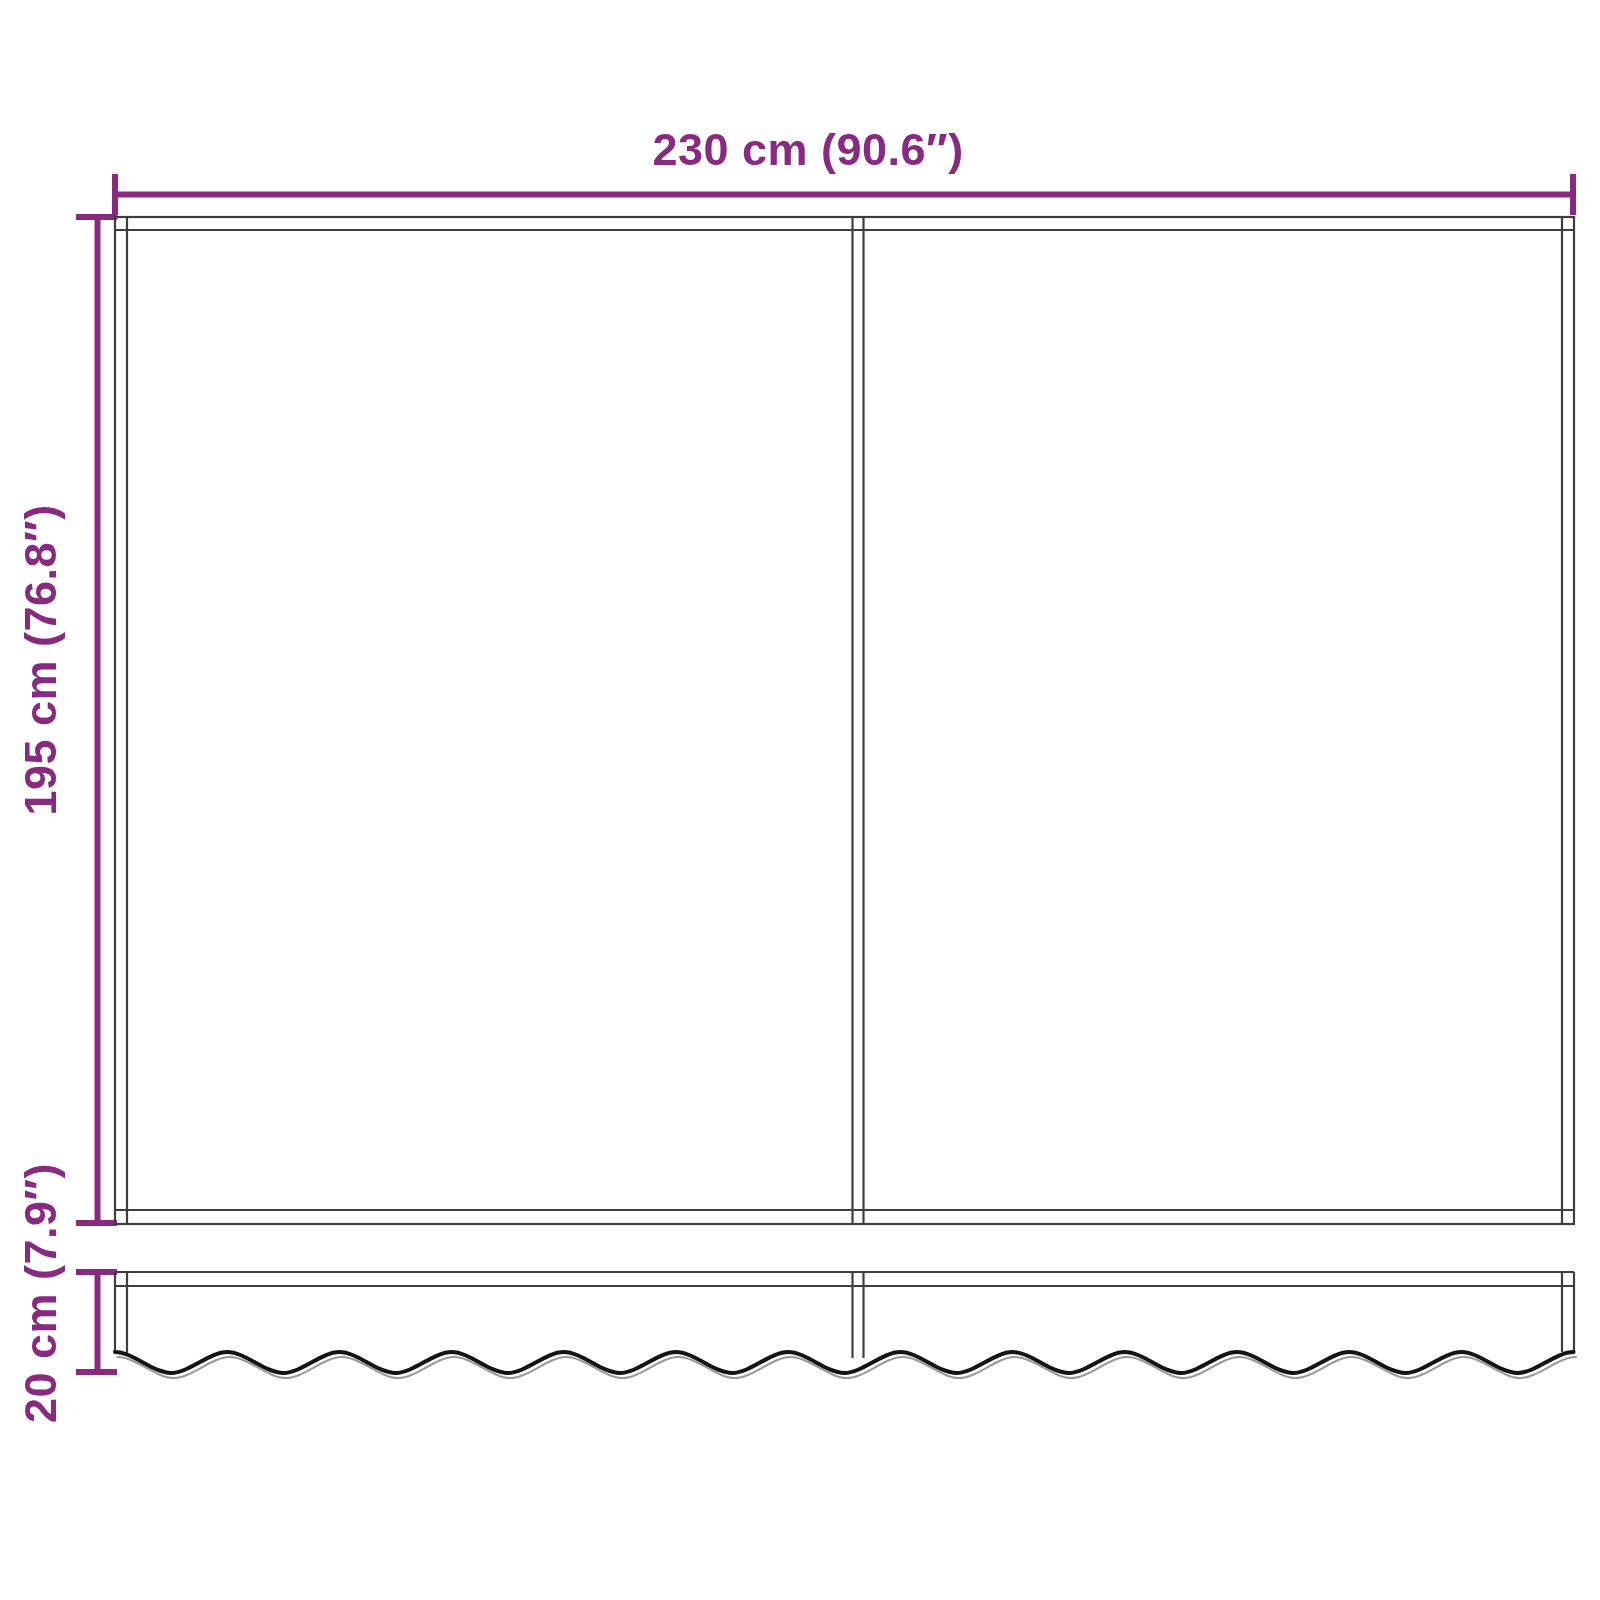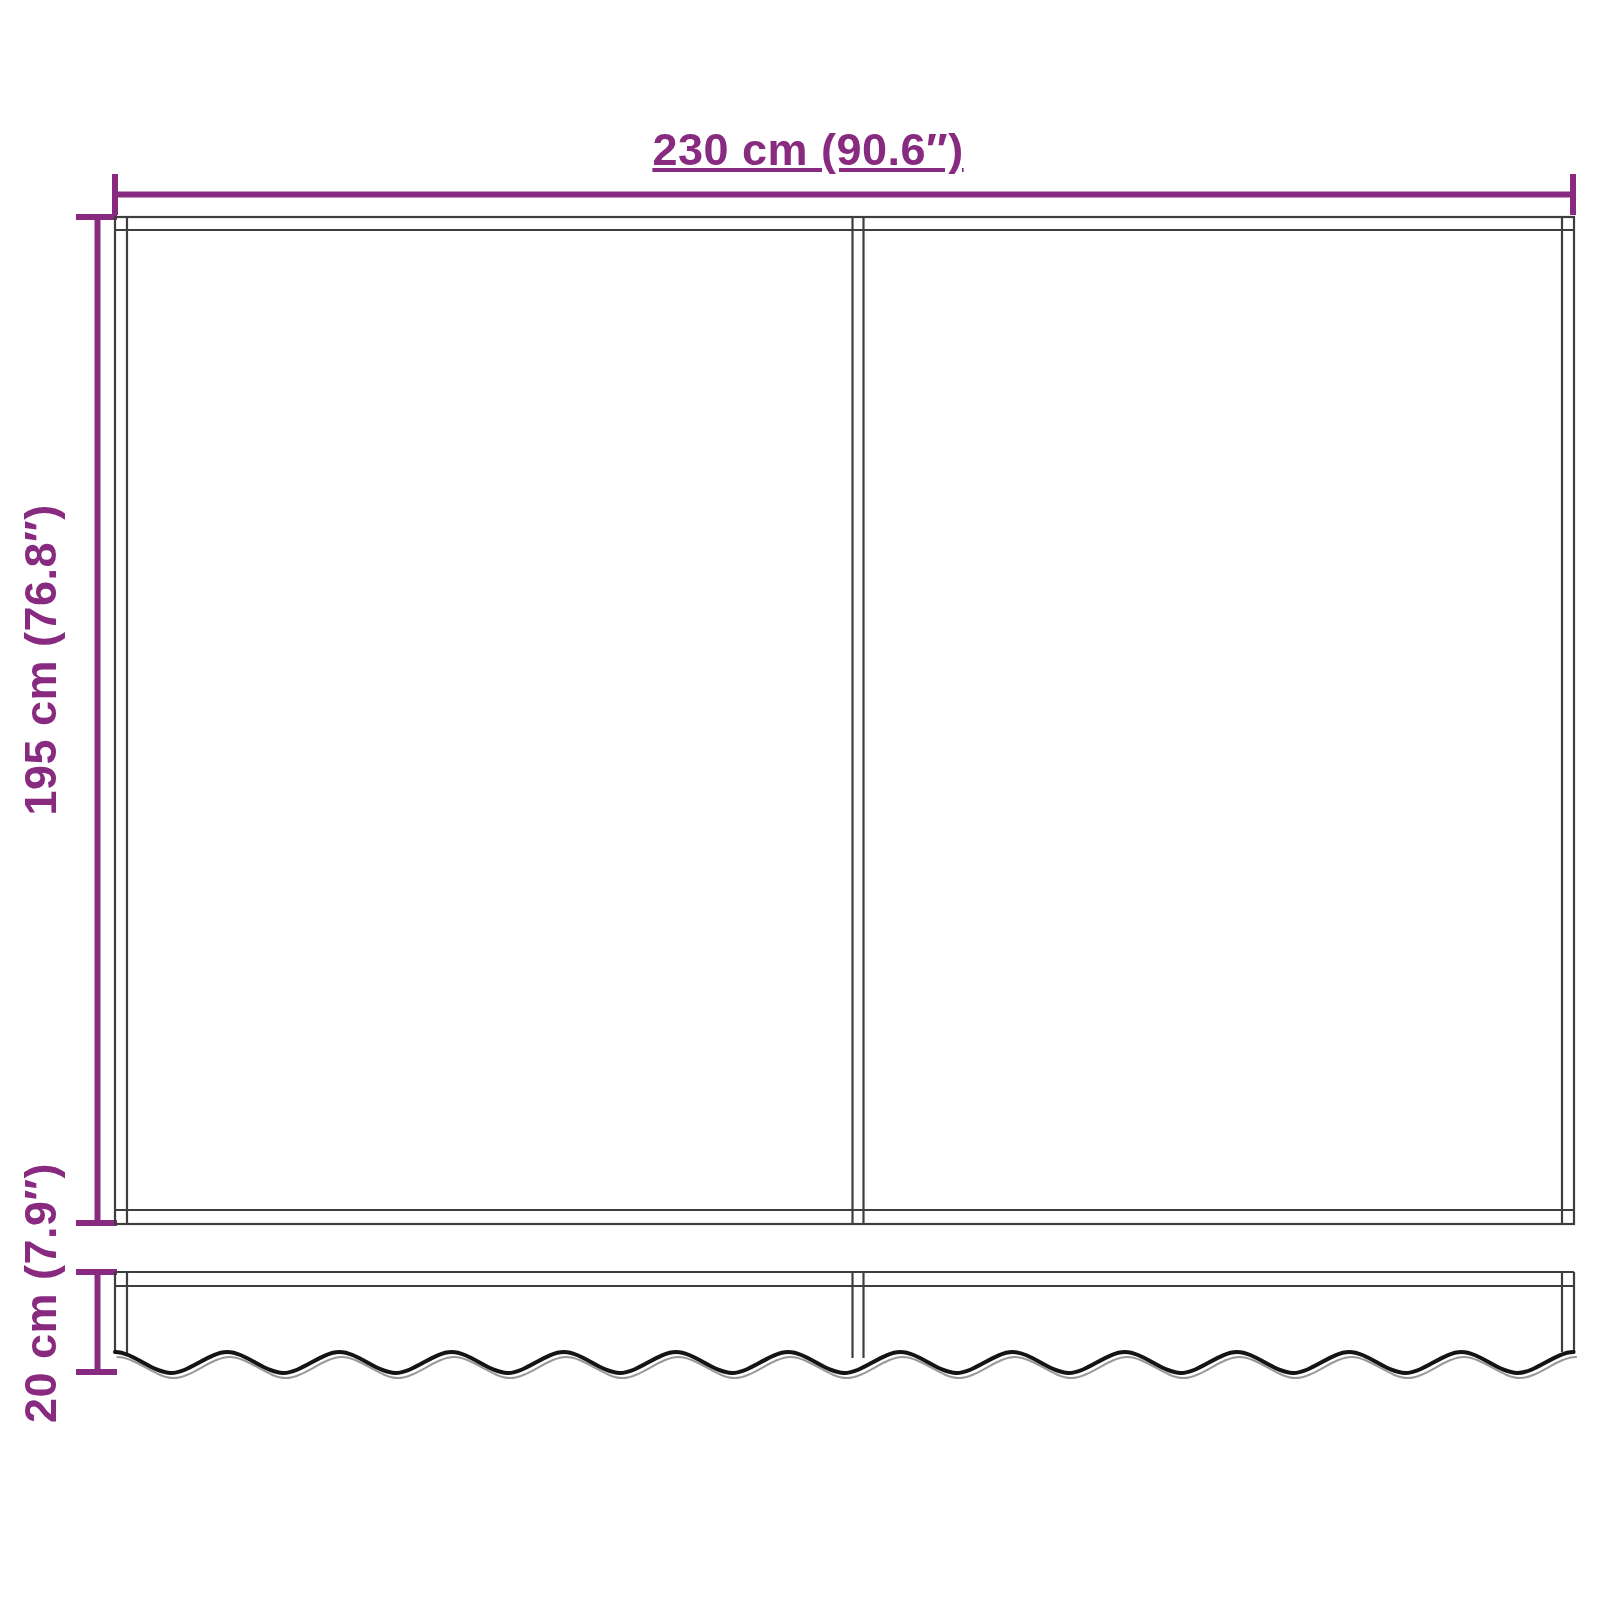--- a/index.html
+++ b/index.html
@@ -19,21 +19,21 @@
   }
   .canvas svg{position:absolute;left:0;top:0;}
   .dim-label{
     position:absolute;
     font-weight:bold;
     font-size:45px;
     letter-spacing:0.5px;
     color:var(--dimension);
     white-space:nowrap;
   }
-  .dim-label.horiz{transform:translate(-50%,-50%);text-decoration:underline;}
+  .dim-label.horiz{transform:translate(-50%,-50%);}
   .dim-label.vert{transform:translate(-50%,-50%) rotate(-90deg);}
   .outline{stroke:var(--outline);stroke-width:2.2;fill:none;}
   .dimline{stroke:var(--dimension);stroke-width:6;fill:none;}
   .hemline{stroke:var(--hem);stroke-width:4;fill:none;stroke-linecap:round;}
   .hemshadow{stroke:var(--hem_shadow);stroke-width:2;fill:none;stroke-linecap:round;}
 </style>
 </head>
 <body>
 
 <div class="canvas">

